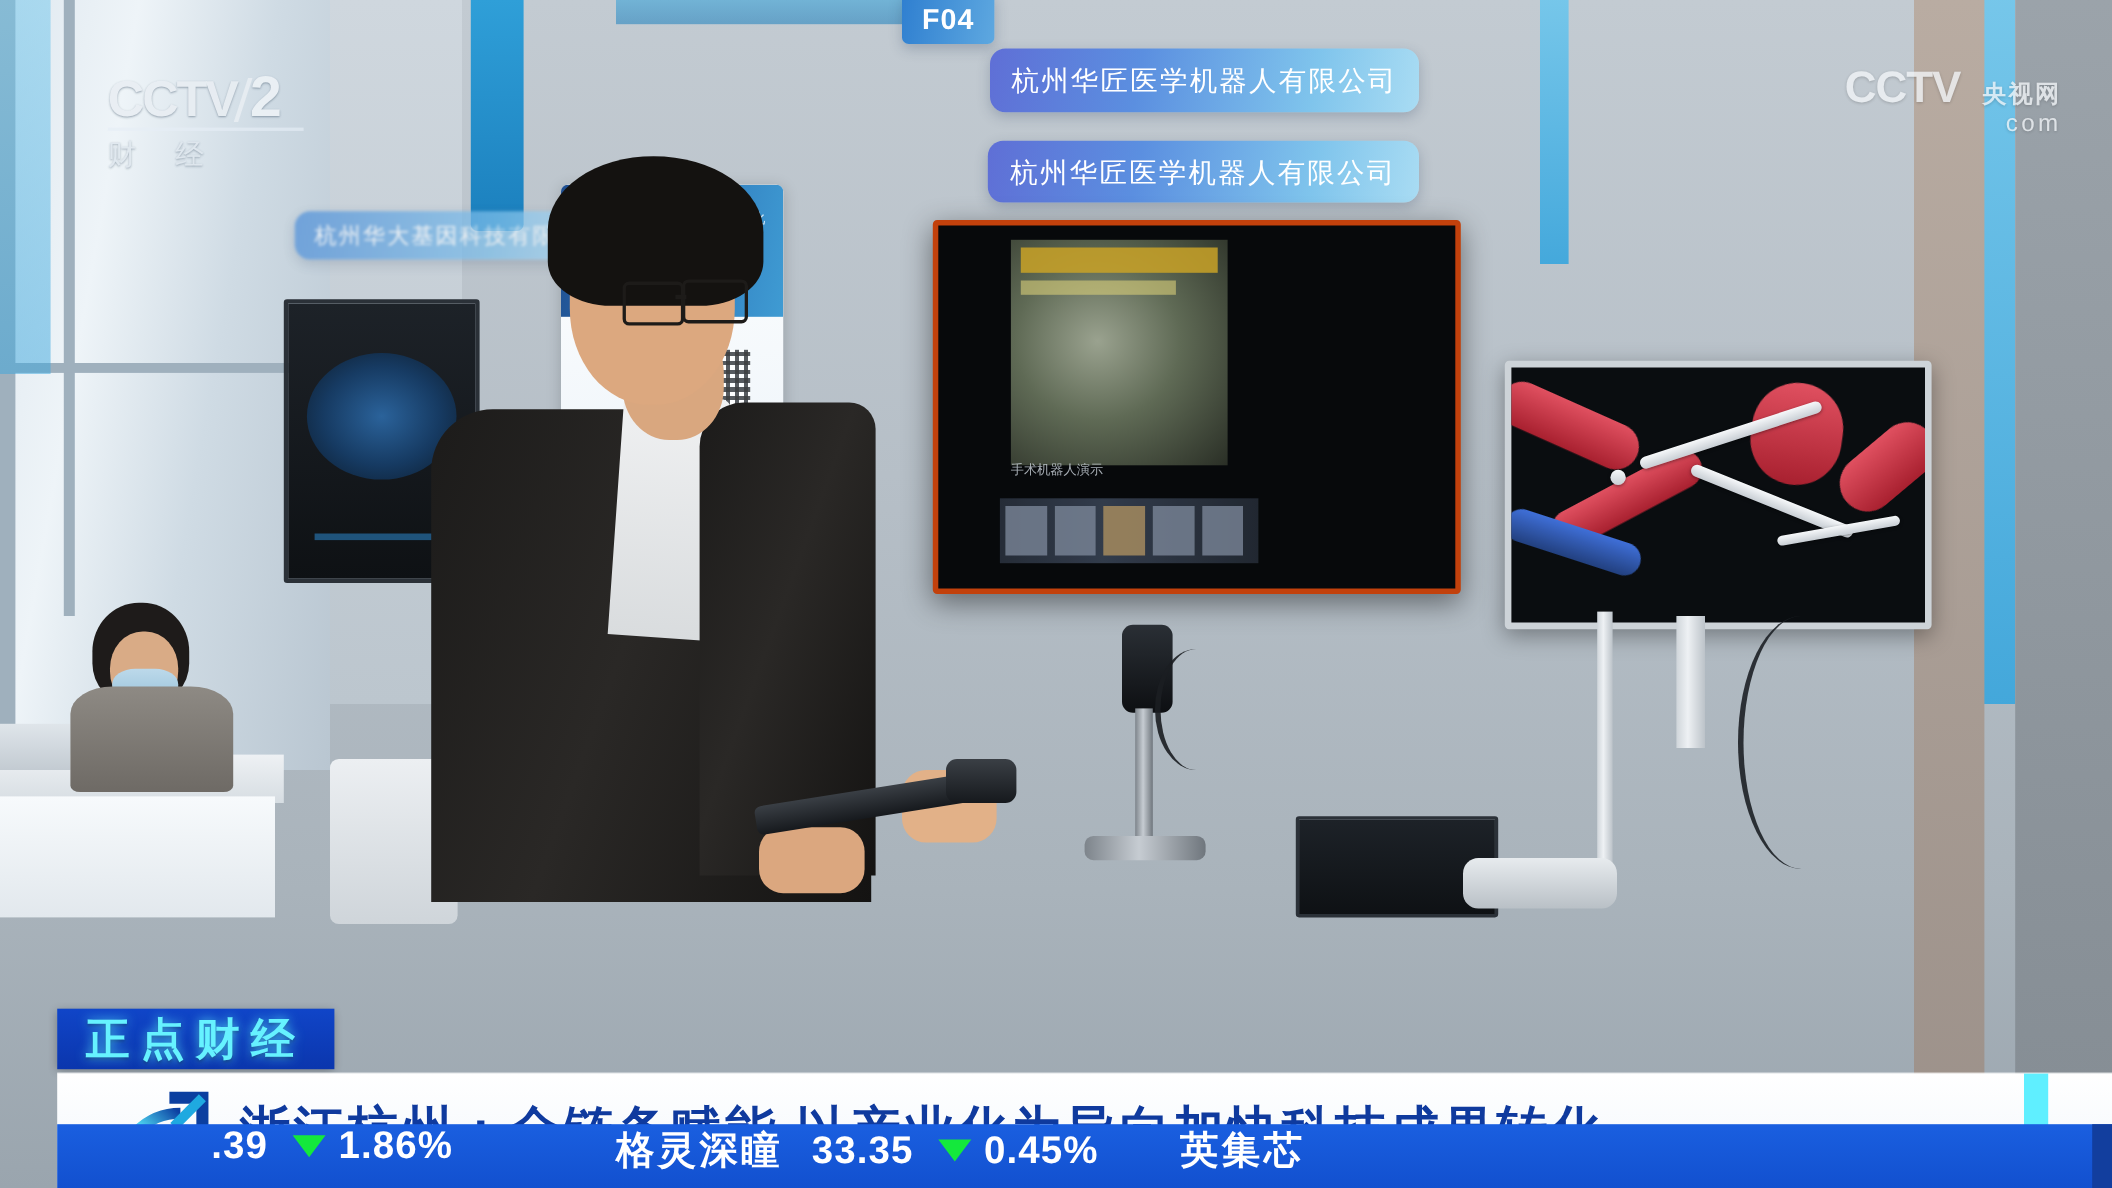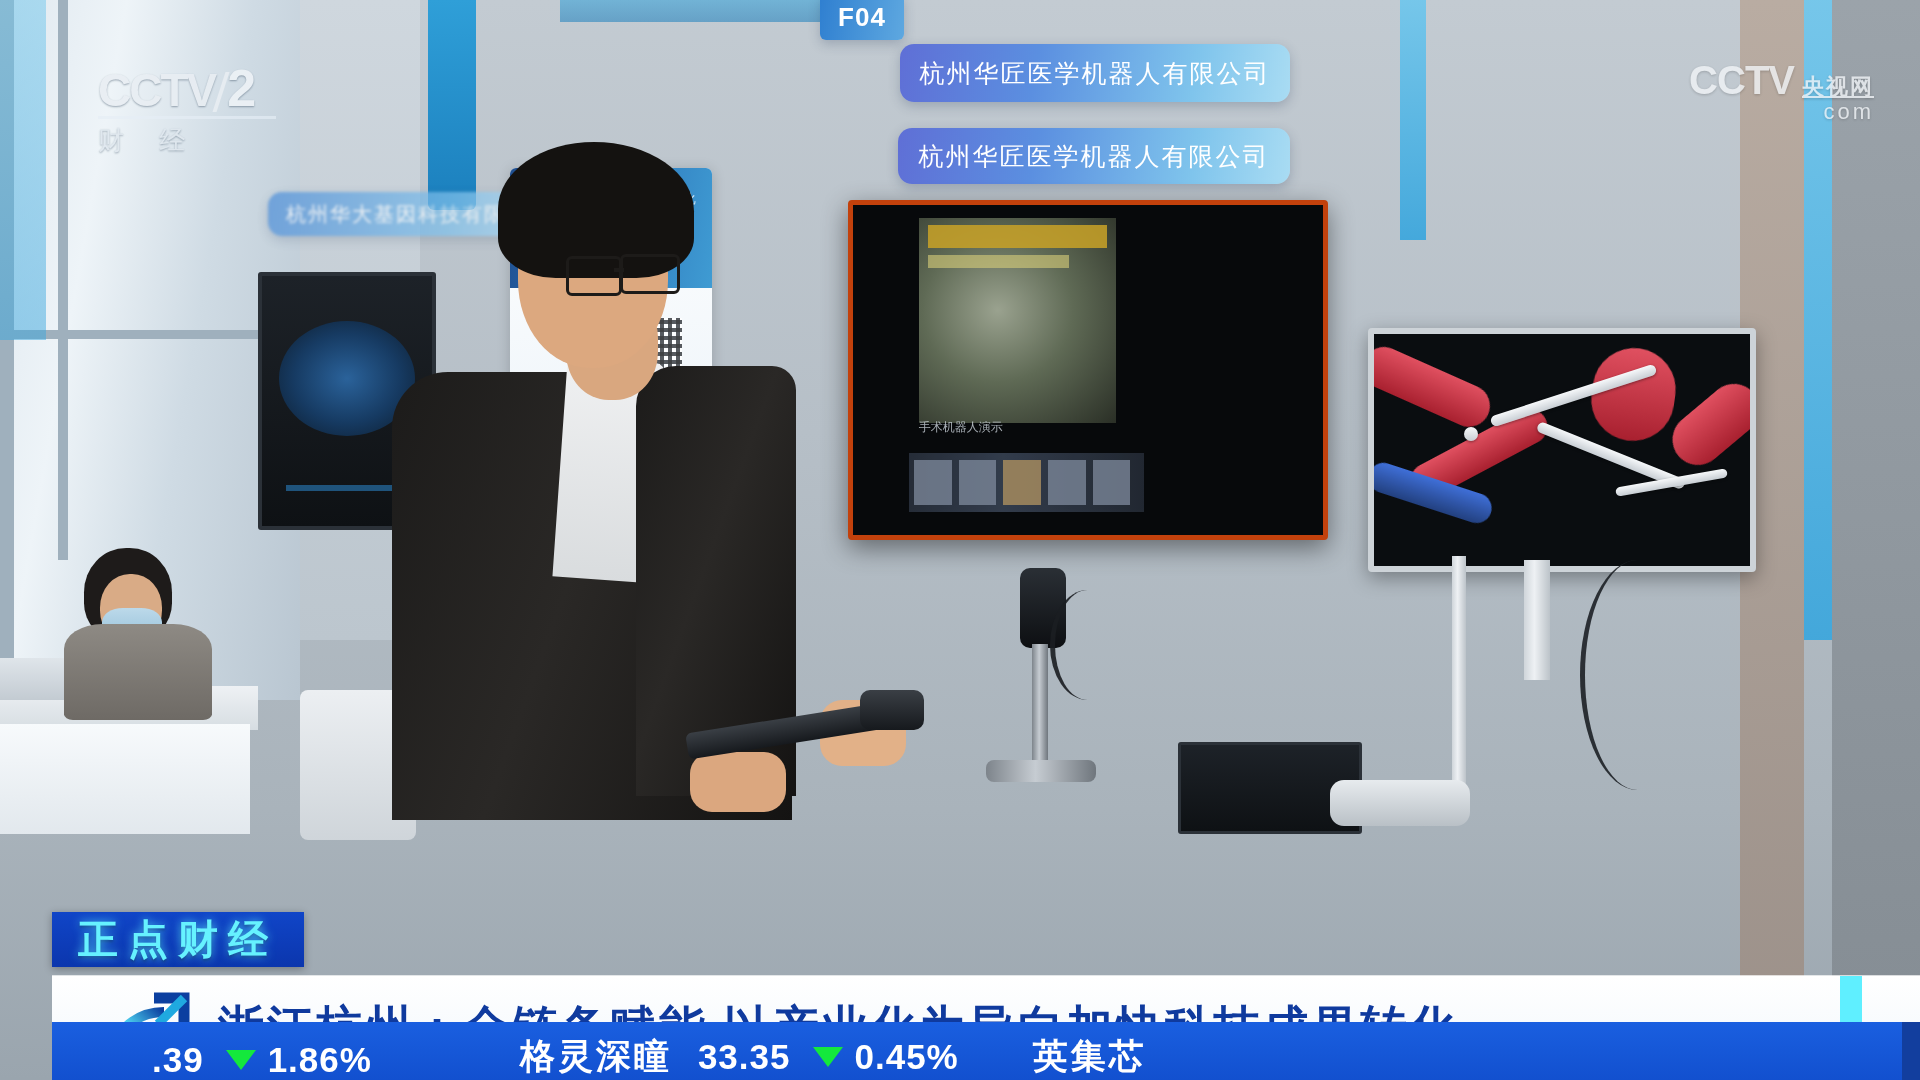--- a/index.html
+++ b/index.html
@@ -104,21 +104,21 @@
   .cctv2 .bar{height:3px;background:rgba(230,238,245,.75);margin:2px 0 4px;width:178px;}
 
   .watermark{position:absolute;right:46px;top:58px;opacity:.78;text-align:right;}
   .watermark .wm1{font-size:40px;font-weight:bold;color:#f2f5f8;letter-spacing:-1px;
     text-shadow:0 1px 3px rgba(0,0,0,.25);}
   .watermark .wm2{font-size:22px;color:#f2f5f8;letter-spacing:3px;margin-top:-4px;
     text-shadow:0 1px 3px rgba(0,0,0,.25);}
 
   
   .lower{position:absolute;left:52px;right:0;bottom:0;}
-  .prog-wrap{position:absolute;left:0;top:-168px;display:flex;align-items:flex-start;height:64px;}
+  .prog-wrap{position:absolute;left:0;top:-168px;display:flex;align-items:center;height:64px;}
   .prog-badge{background:linear-gradient(180deg,#1045c8,#0b36ad);
     padding:0 26px;display:flex;align-items:center;
     box-shadow:0 2px 8px rgba(0,0,0,.3);}
   .prog-badge span{font-size:40px;font-weight:bold;color:#66f2ff;letter-spacing:10px;
     text-shadow:0 0 10px rgba(90,230,255,.85),0 2px 3px rgba(0,20,60,.5);}
   .prog-cap{width:16px;background:#5fefff;}
 
   .headline-bar{position:absolute;left:0;right:0;top:-104px;height:104px;
     background:linear-gradient(180deg,#ffffff 0%,#f7fafd 55%,#e3ecf4 100%);
     display:flex;align-items:center;box-shadow:0 -1px 0 rgba(255,255,255,.7);}
@@ -126,22 +126,22 @@
   .emblem{position:relative;width:104px;height:104px;flex:0 0 104px;margin-left:44px;}
   .headline-text{font-size:46px;font-weight:bold;color:#0f3a9e;letter-spacing:3px;
     margin-left:18px;white-space:nowrap;
     text-shadow:0 1px 0 rgba(255,255,255,.9);}
 
   .ticker{position:absolute;left:0;right:0;bottom:0;height:58px;display:flex;align-items:stretch;
     background:linear-gradient(180deg,#1a5fe0,#1250cf);}
   .ticker-clock{flex:0 0 152px;background:linear-gradient(180deg,#8ef6ff,#6fe9fb);
     display:flex;align-items:center;justify-content:center;}
   .ticker-clock span{font-size:36px;font-weight:bold;color:#1d4ea8;letter-spacing:1px;}
-  .ticker-items{flex:1;display:flex;align-items:flex-end;color:#fff;
-    font-size:35px;font-weight:bold;overflow:hidden;}
+  .ticker-items{flex:1;display:flex;align-items:flex-start;color:#fff;
+    font-size:35px;font-weight:bold;overflow:hidden;padding-left:40px;}
   .tk{display:flex;align-items:center;white-space:nowrap;}
   .tk .name{letter-spacing:3px;margin-right:26px;}
   .tk .price{margin-right:22px;letter-spacing:1px;}
   .tk .arrow{display:inline-block;width:0;height:0;margin-right:12px;
     border-left:15px solid transparent;border-right:15px solid transparent;
     border-top:20px solid #14e83c;}
   .tk .pct{letter-spacing:1px;}
   .sp{width:74px;flex:0 0 74px;}
   .ticker-rightcap{flex:0 0 18px;background:#123e9e;}
 </style>
@@ -267,21 +267,21 @@
   <div class="cctv2">
     <div class="mark">
       <span>CCTV</span><span class="slash"></span><span class="two">2</span>
     </div>
     <div class="bar"></div>
     <div class="cn">财 经</div>
   </div>
 
   <div class="watermark">
     <div class="wm1">
-      <span>CCTV</span><span style="font-size:22px;letter-spacing:2px;margin-left:8px;text-decoration:underline;">央视网</span>
+      <span>CCTV</span><span style="font-size:22px;letter-spacing:2px;margin-left:20px;">央视网</span>
     </div>
     <div class="wm2">com</div>
   </div>
 
   <div class="lower">
 
     <div class="prog-wrap">
       <div class="prog-badge">
         <span>正点财经</span>
       </div>

